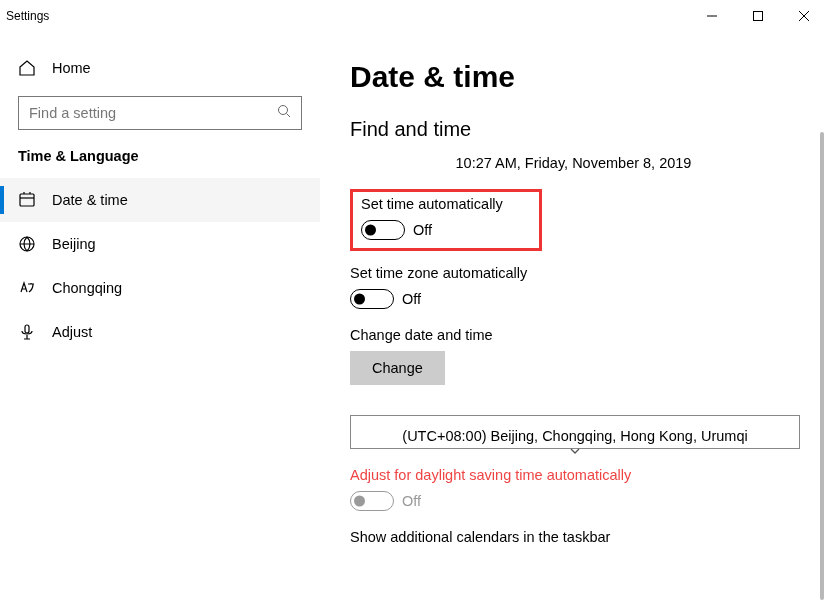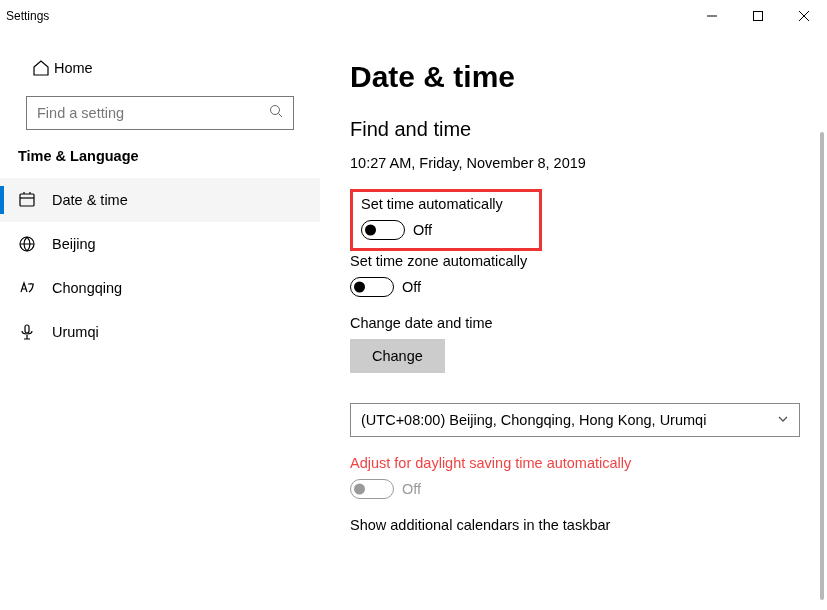--- a/index.html
+++ b/index.html
@@ -9,62 +9,62 @@
     .titlebar { height: 32px; display: flex; align-items: center; padding-left: 6px; font-size: 12px; color: #000; }
     .title-caption { flex: 1; }
     .win-controls { display: flex; height: 32px; }
     .win-btn { width: 46px; display: flex; align-items: center; justify-content: center; color: #000; }
     .win-btn svg { width: 10px; height: 10px; }
 
     .app { flex: 1; display: flex; min-height: 0; }
 
     
     .sidebar { width: 320px; padding: 16px 0 0 0; border-right: 0; }
-    .home-row { display: flex; align-items: center; gap: 4px; height: 40px; padding: 0 32px; font-size: 14.5px; color: #000; }
-    .search-wrap { padding: 0 26px; margin-top: 8px; margin-bottom: 18px; }
+    .home-row { display: flex; align-items: center; gap: 16px; height: 40px; padding: 0 18px; font-size: 14.5px; color: #000; }
+    .search-wrap { padding: 0 18px; margin-top: 8px; margin-bottom: 18px; }
     .search { display: flex; align-items: center; height: 34px; border: 1px solid #777; padding: 0 10px; background: rgba(255,255,255,0.3); }
     .search input { flex: 1; border: none; outline: none; font-size: 14.5px; background: transparent; color: #333; }
     .search input::placeholder { color: #777; font-style: normal; }
     .search .sicon { color: #666; }
 
     .section-title { font-size: 14.5px; font-weight: 600; padding: 0 18px; margin-bottom: 14px; }
 
     .navlist { display: flex; flex-direction: column; }
     .navitem { display: flex; align-items: center; gap: 16px; height: 44px; padding: 0 18px; font-size: 14.5px; color: #000; position: relative; }
     .navitem.active { background: rgba(0,0,0,0.04); }
     .navitem.active::before { content: ""; position: absolute; left: 0; top: 8px; bottom: 8px; width: 4px; background: #0078d4; }
     .icon { width: 18px; height: 18px; display: inline-flex; align-items: center; justify-content: center; color: #000; }
     .icon svg { width: 18px; height: 18px; stroke: currentColor; fill: none; stroke-width: 1.2; }
 
     
     .content { flex: 1; padding: 28px 30px 0 30px; position: relative; overflow: hidden; }
     .content-scroll { position: absolute; right: 3px; top: 100px; bottom: 10px; width: 4px; border-radius: 2px; background: #b8b8b8; }
     .page-heading { font-size: 30px; font-weight: 600; margin-bottom: 24px; }
     .section-h2 { font-size: 20px; font-weight: 400; margin-bottom: 14px; }
-    .sub { font-size: 14.5px; color: #000; margin-bottom: 18px; }
+    .sub { font-size: 14.5px; color: #000; margin-bottom: 18px; text-align: center; }
     .grouplabel { font-size: 14.5px; color: #000; margin-bottom: 8px; }
     .grouplabel.disabled { color: #ef4444; }
     .gap { margin-bottom: 18px; }
 
-    .highlight-box { border: 3px solid #e33; padding: 4px 8px 8px 8px; display: inline-block; margin-bottom: 2px; width: 192px; }
+    .highlight-box { border: 3px solid #e33; padding: 4px 8px 8px 8px; display: inline-block; margin-bottom: 14px; width: 192px; }
 
     
     .toggle-row { display: flex; align-items: center; gap: 8px; }
     .toggle { width: 44px; height: 20px; border: 1.8px solid #000; border-radius: 10px; position: relative; }
     .toggle.disabled { border-color: #9a9a9a; }
     .knob { position: absolute; left: 3px; top: 50%; transform: translateY(-50%); width: 11px; height: 11px; border-radius: 50%; background: #000; }
     .toggle.disabled .knob { background: #9a9a9a; }
     .toggle-label { font-size: 14.5px; }
     .toggle-label.disabled { color: #9a9a9a; }
 
     
     .btn { background: #ccc; border: none; height: 34px; padding: 0 22px; font-size: 14.5px; cursor: pointer; }
 
     
-    .dropdown { width: 450px; height: 34px; border: 1.5px solid #888; display: flex; align-items: center; padding: 12px 10px; font-size: 14.5px; justify-content: space-between; }
+    .dropdown { width: 450px; height: 34px; border: 1.5px solid #888; display: flex; align-items: center; padding: 12px 10px; font-size: 14.5px; justify-content: space-between; flex-direction: column; }
     .chev { color: #555; }
   </style>
 </head>
 <body>
 
 <div class="titlebar">
   <span class="title-caption">Settings</span>
   <div class="win-controls">
     <div class="win-btn">
       <svg viewBox="0 0 10 10">
@@ -140,21 +140,21 @@
         </span>
         <span>Chongqing</span>
       </div>
       <div class="navitem">
         <span class="icon">
           <svg viewBox="0 0 18 18">
               <rect x="7" y="2" width="4" height="8" rx="2"></rect>
               <path d="M4 8 C4 12 14 12 14 8 M9 12 V16 M6 16 H12"></path>
             </svg>
         </span>
-        <span>Urumqi</span>
+        <span>Adjust</span>
       </div>
     </div>
   </div>
 
   <div class="content">
     <h1 class="page-heading">Date &amp; time</h1>
 
     <h2 class="section-h2">Find and time</h2>
 
     <div class="sub">10:27 AM, Friday, November 8, 2019</div>

